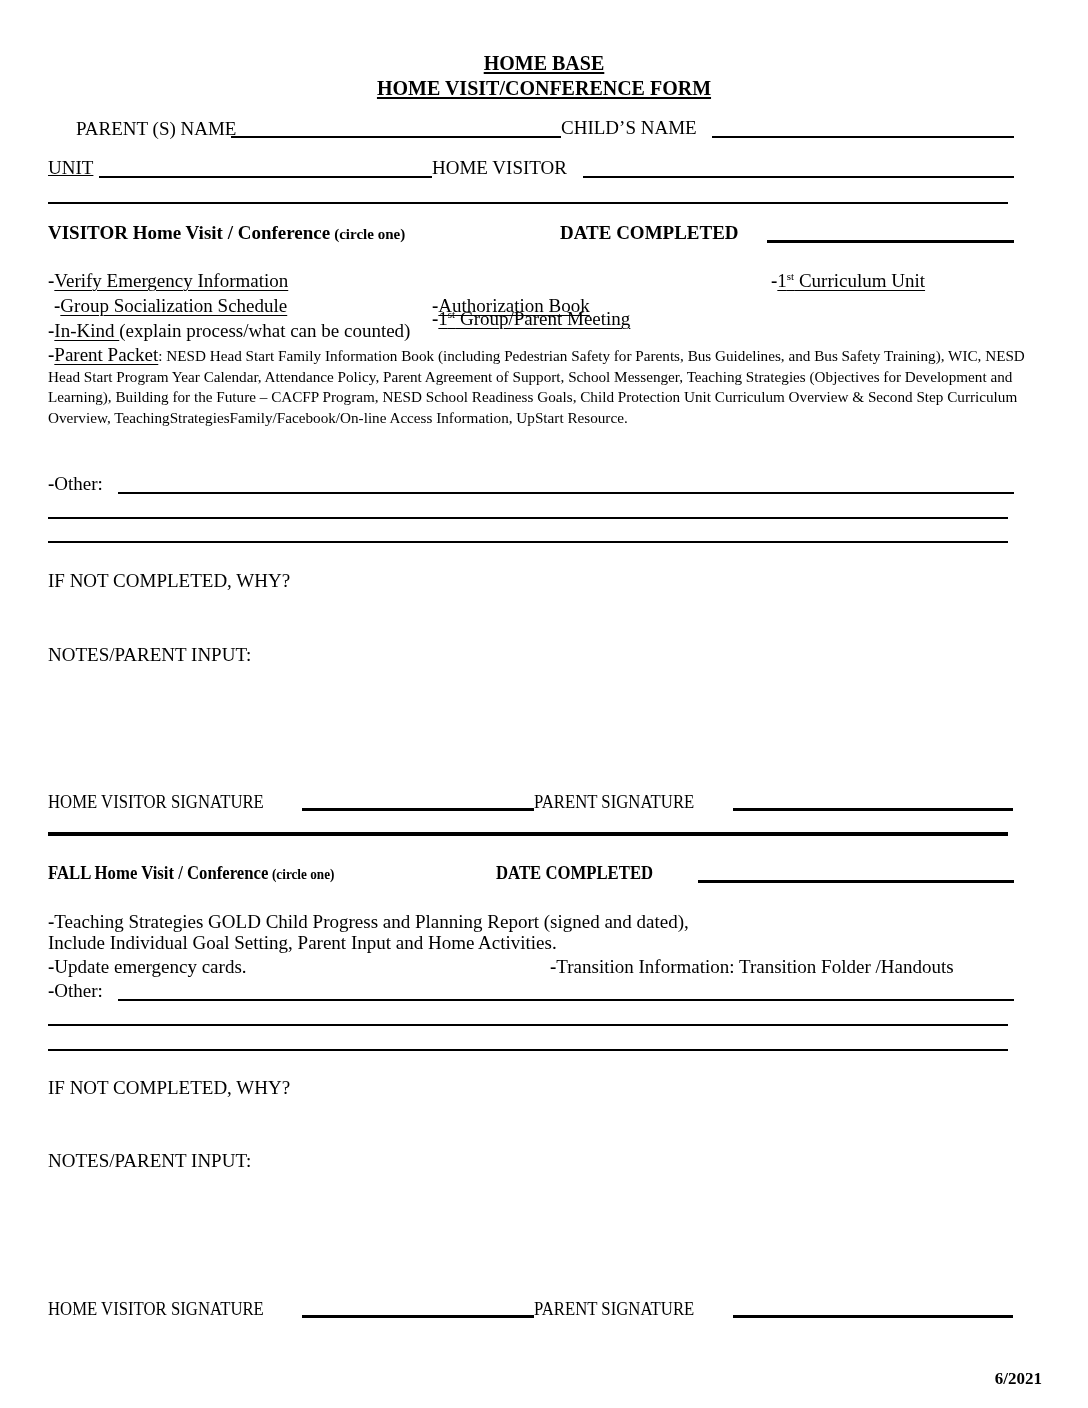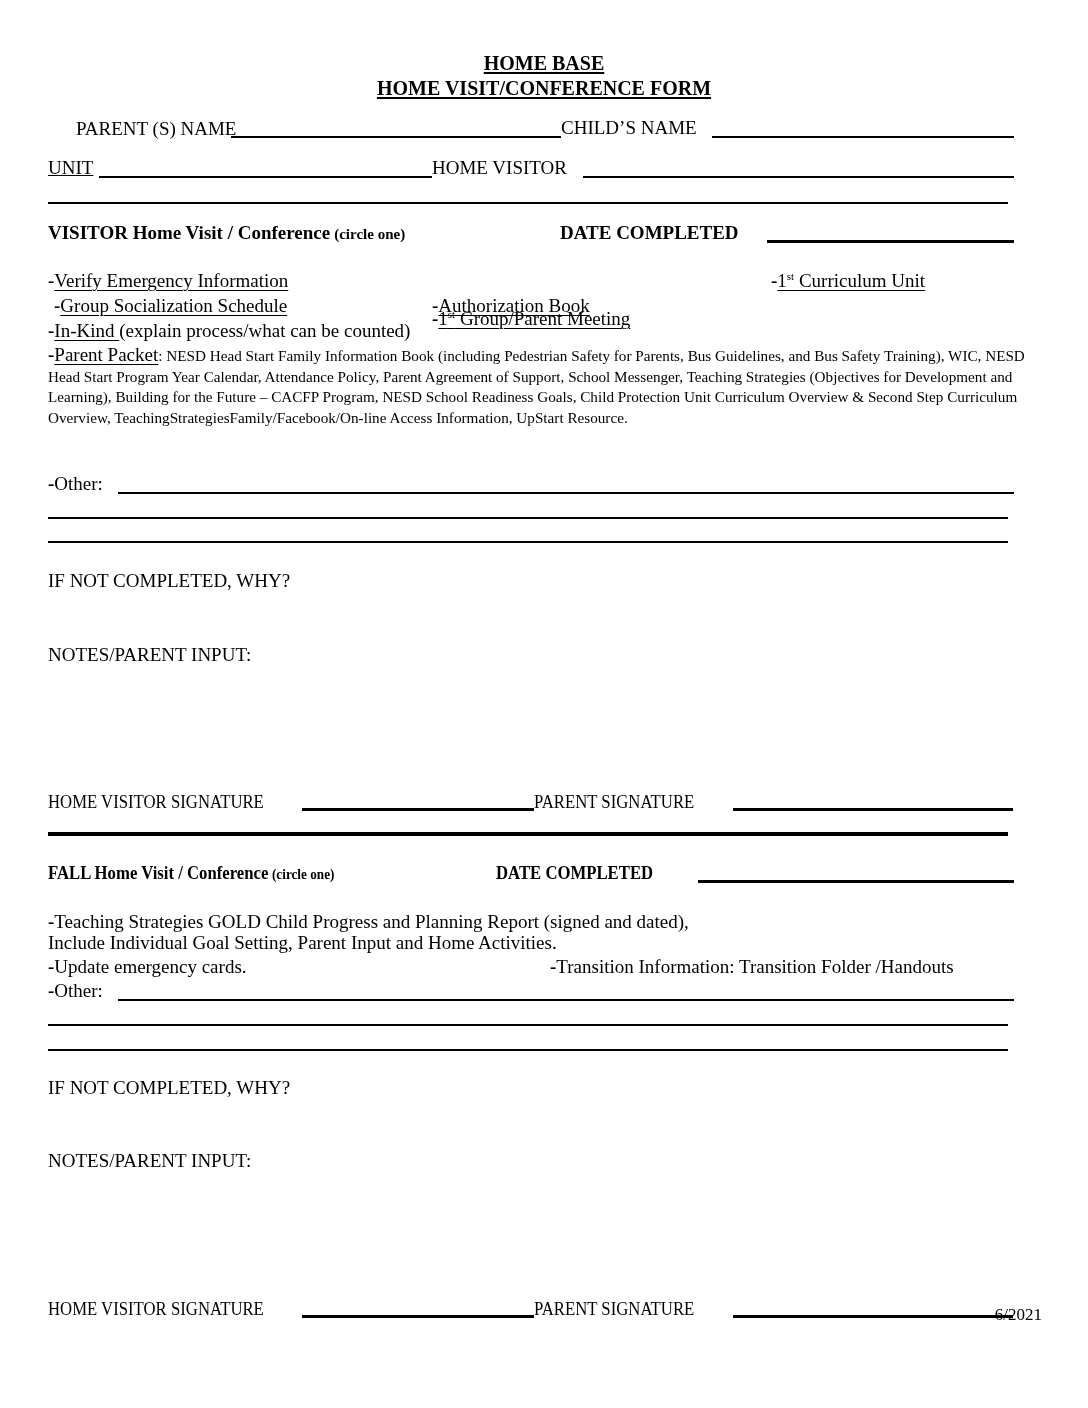--- a/index.html
+++ b/index.html
@@ -111,13 +111,13 @@
 <div class="line" style="left:48px; top:1049px; width:960px;"></div>
 
 <div class="abs lbl" style="left:48px; top:1077px;">IF NOT COMPLETED, WHY?</div>
 <div class="abs lbl" style="left:48px; top:1150px;">NOTES/PARENT INPUT:</div>
 
 <div class="abs lbl condensed" style="left:48px; top:1298px;">HOME VISITOR SIGNATURE</div>
 <div class="line thick" style="left:302px; top:1315px; width:232px;"></div>
 <div class="abs lbl condensed" style="left:534px; top:1298px;">PARENT SIGNATURE</div>
 <div class="line thick" style="left:733px; top:1315px; width:280px;"></div>
 
-<div class="abs" style="right:46px; top:1305px; font-size:17px;">6/2021</div>
+<div class="abs" style="right:46px; top:1369px; font-size:17px;font-weight:bold;">6/2021</div>
 
 </body></html>

